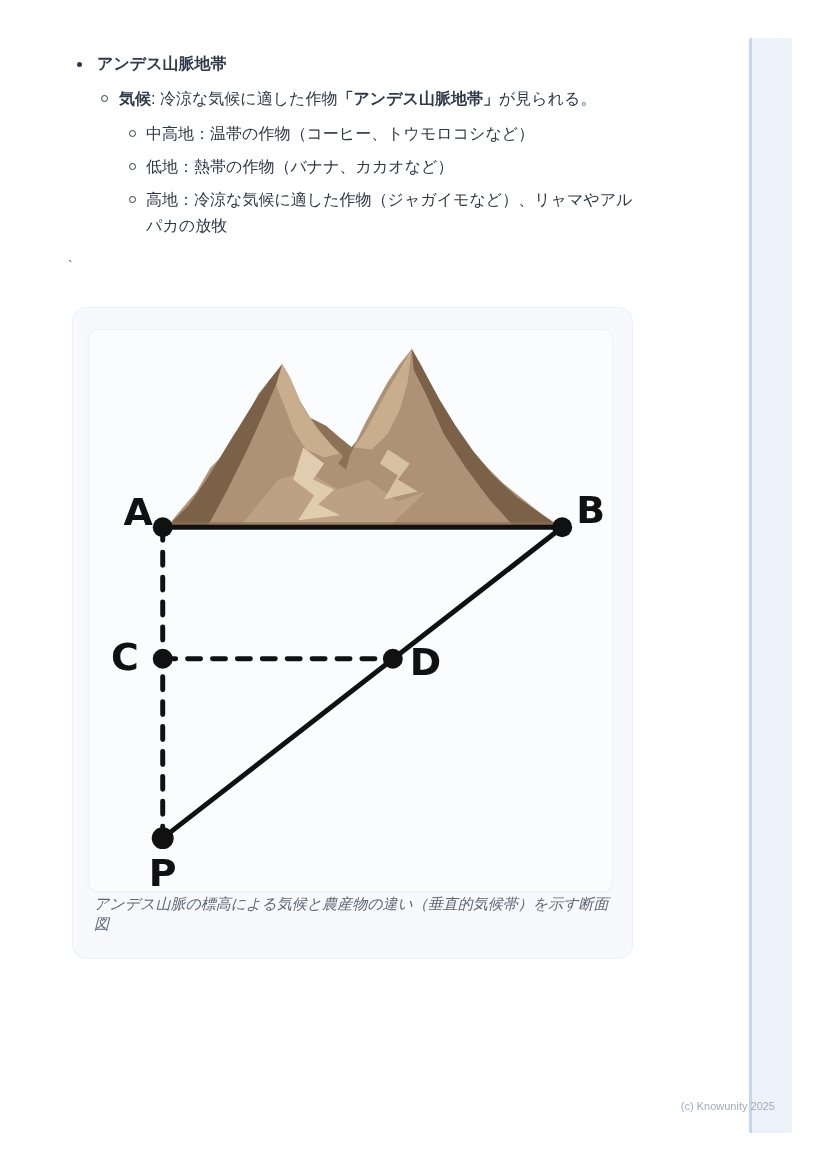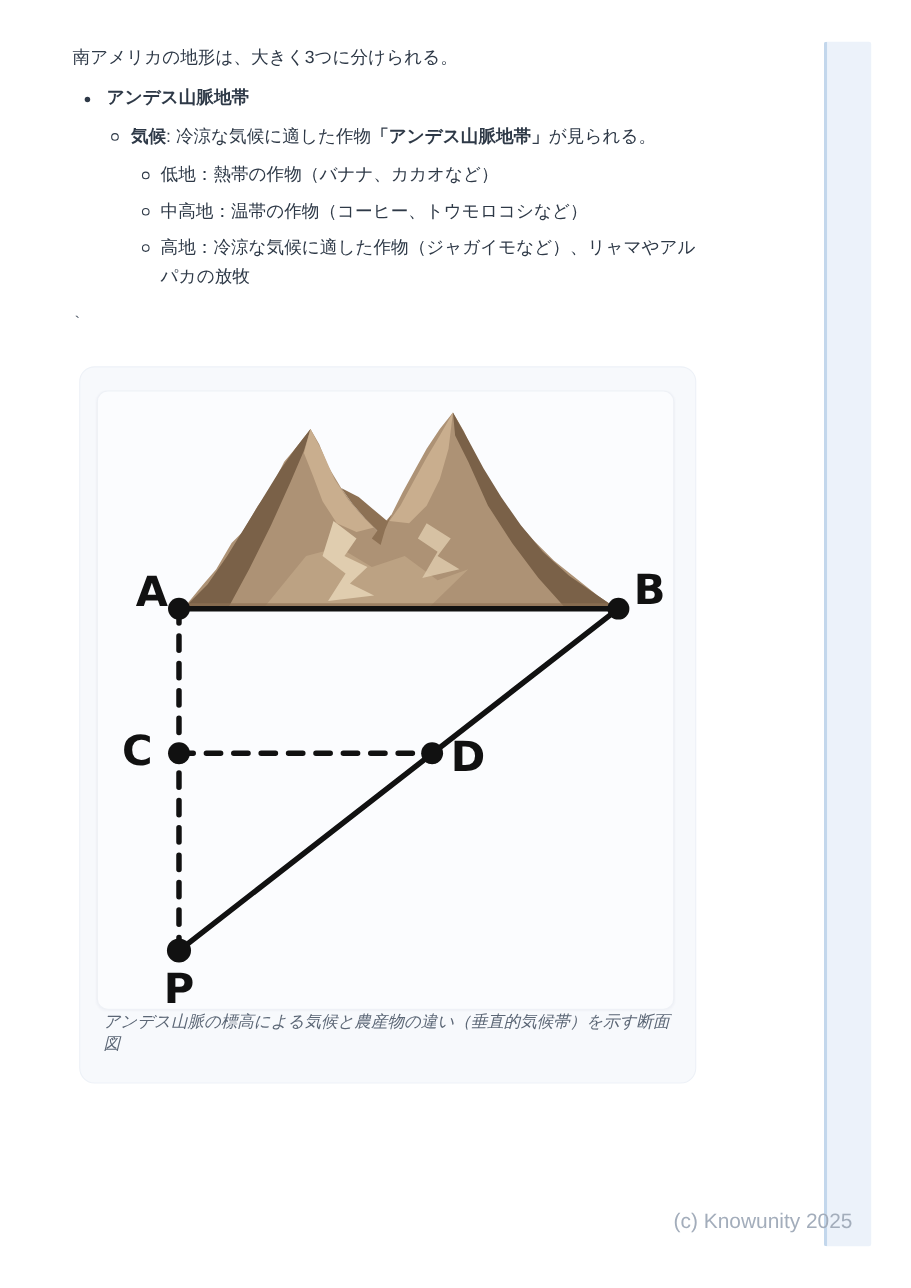--- a/index.html
+++ b/index.html
@@ -39,37 +39,36 @@
   .figure-card{margin:34px 0 0 6px;width:561px;background:var(--card_bg);
                border:1px solid var(--card_border);border-radius:14px;
                padding:21px 19px 24px 15px;}
   .diagram-panel{width:525px;height:563px;background:var(--panel_bg);
                  border:1px solid var(--panel_border);border-radius:10px;
                  box-shadow:0 1px 2px rgba(40,60,90,0.04);overflow:hidden;}
   .diagram-panel svg{display:block;width:100%;height:100%;}
   .fig-caption{margin:2px 0 0 6px;font-size:15px;line-height:20px;
                font-style:italic;color:var(--caption);}
 
-  .copyright{position:absolute;top:1100px;right:53px;font-size:19px;
+  .copyright{position:absolute;top:1100px;right:53px;font-size:11px;
              color:var(--copyright);z-index:2;}
   .edge-bar{position:absolute;left:749px;top:38px;width:43px;height:1095px;
             background:var(--bar_fill);border-left:3px solid var(--bar_edge);
             border-radius:2px;z-index:1;}
 
   svg text{font-family:"DejaVu Sans","Liberation Sans",sans-serif;font-weight:bold;
            font-size:38px;fill:var(--line_ink);}
 </style>
 </head>
 <body>
 
 <div class="page">
 
   <div class="content">
 
-    <p class="intro">南アメリカの地形は、大きく3つに分けられる。</p>
 
     <ul class="l1">
       <li>
         <span class="m1">
             <span class="dot"></span>
           </span>
         <div class="li-body">
           <span class="b">アンデス山脈地帯</span>
           <ul class="l2">
 
@@ -78,27 +77,27 @@
               <span class="m2">
                   <span class="ring"></span>
                 </span>
               <div class="li-body">
                 <span class="b">気候</span><span>: 冷涼な気候に適した作物</span><span class="b">「アンデス山脈地帯」</span><span>が見られる。</span>
                 <ul class="l3">
                   <li>
                     <span class="m3">
                         <span class="ring"></span>
                       </span>
-                    <div class="li-body">低地：熱帯の作物（バナナ、カカオなど）</div>
+                    <div class="li-body">中高地：温帯の作物（コーヒー、トウモロコシなど）</div>
                   </li>
                   <li>
                     <span class="m3">
                         <span class="ring"></span>
                       </span>
-                    <div class="li-body">中高地：温帯の作物（コーヒー、トウモロコシなど）</div>
+                    <div class="li-body">低地：熱帯の作物（バナナ、カカオなど）</div>
                   </li>
                   <li>
                     <span class="m3">
                         <span class="ring"></span>
                       </span>
                     <div class="li-body">高地：冷涼な気候に適した作物（ジャガイモなど）、リャマやアルパカの放牧</div>
                   </li>
                 </ul>
               </div>
             </li>

